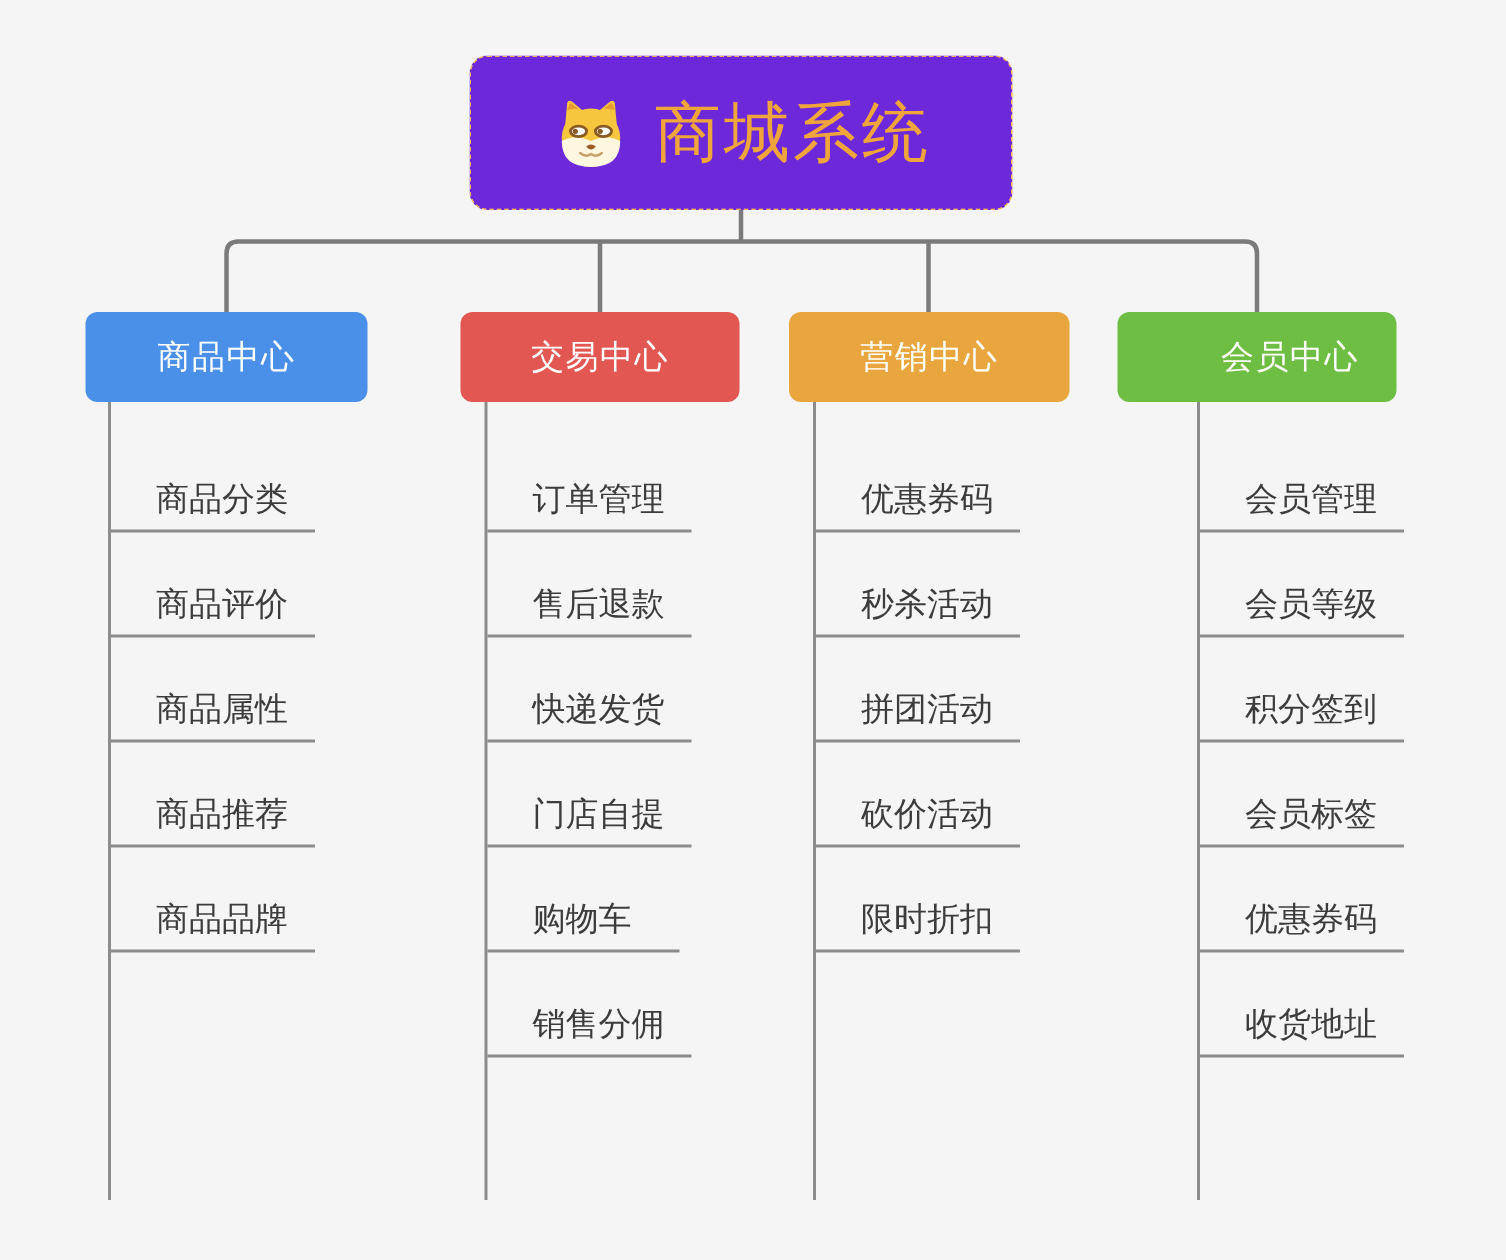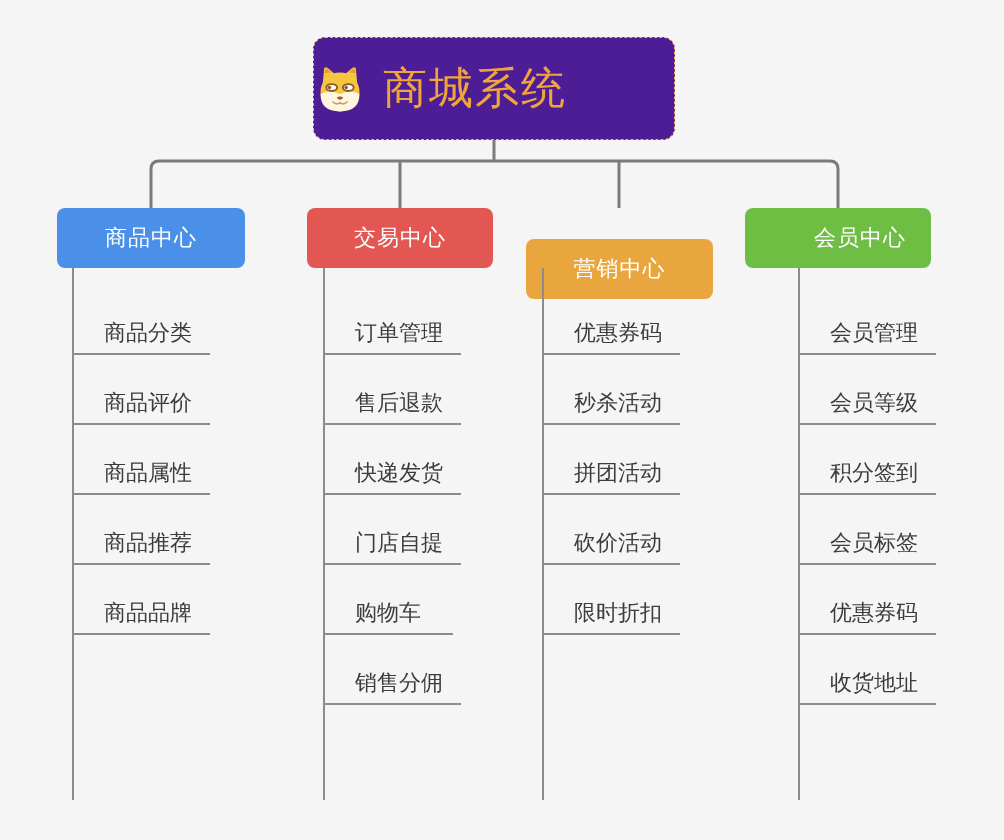--- a/index.html
+++ b/index.html
@@ -14,24 +14,24 @@
   }
   .canvas{
     position:relative;
     width:1004px;height:840px;
     background:var(--bg);
     overflow:hidden;
   }
   
   .root-node{
     position:absolute;left:313px;top:37px;width:362px;height:103px;
-    background:#4c1d95;
+    background:#6d28d9;
     border:1px dashed #F2B35C;
     border-radius:12px;
-    display:flex;align-items:center;gap:17px;
+    display:flex;align-items:center;justify-content:center;gap:17px;
     box-sizing:border-box;
     cursor:default;
   }
   .root-title{
     font-size:44px;
     letter-spacing:2px;
     color:#F0A43C;
   }
   .dog-icon{width:52px;height:50px;flex:0 0 auto;}
   
@@ -115,21 +115,21 @@
     </svg>
     <span class="root-title">商城系统</span>
   </div>
 
   <div class="branch-header bh-1" style="background-color: rgb(74, 144, 232);">
     <span>商品中心</span>
   </div>
   <div class="branch-header bh-2" style="background-color: rgb(226, 87, 82);">
     <span>交易中心</span>
   </div>
-  <div class="branch-header bh-3" style="background-color: rgb(234, 166, 62); margin-top: 31px;">
+  <div class="branch-header bh-3" style="background-color: rgb(234, 166, 62);">
     <span>营销中心</span>
   </div>
   <div class="branch-header bh-4" style="background-color: rgb(110, 190, 68); padding-left: 44px;">
     <span>会员中心</span>
   </div>
 
   <div class="branch-list bl-1">
     <div class="item">
         <span>商品分类</span>
       </div>

